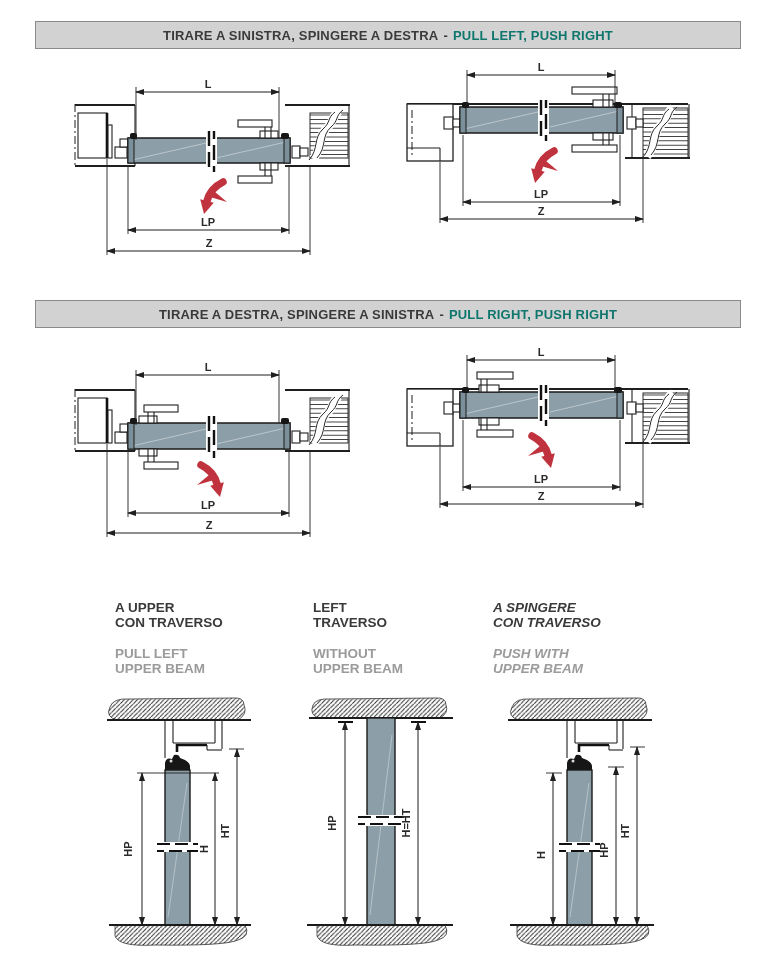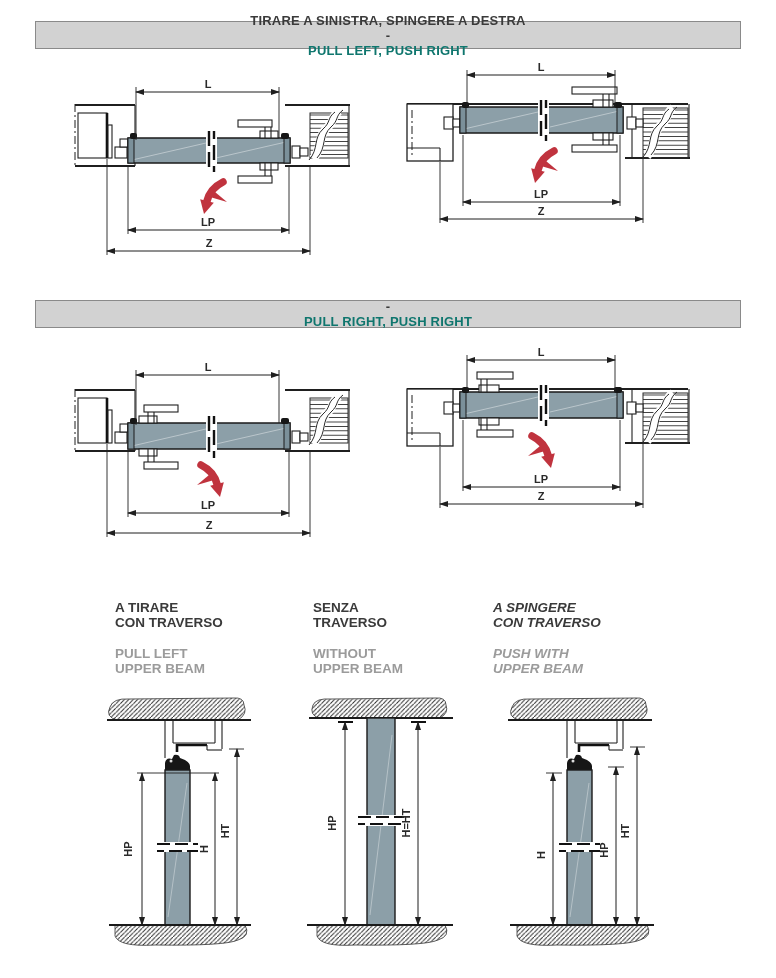--- a/index.html
+++ b/index.html
@@ -1,20 +1,20 @@
 <!DOCTYPE html>
 <html><head>
 <meta charset="utf-8">
 <style>
   html,body{margin:0;padding:0;background:#ffffff;}
   body{font-family:"Liberation Sans","DejaVu Sans",sans-serif;}
   #page{position:relative;width:776px;height:978px;background:#ffffff;overflow:hidden;}
   .hdr-bar{position:absolute;left:35px;width:704px;height:26px;background:#d2d2d2;
            border:1.5px solid #8a8a8a;display:flex;align-items:center;justify-content:center;
-           font-size:13px;font-weight:700;letter-spacing:.2px;white-space:nowrap;flex-direction:column;}
+           font-size:13px;font-weight:700;letter-spacing:.2px;white-space:nowrap;}
   .hdr-it{color:#3a3a3a;}
   .hdr-sep{color:#3a3a3a;margin:0 5px;}
   .hdr-en{color:#0f766e;}
   .col-label{position:absolute;width:180px;font-weight:700;font-size:13.5px;line-height:15px;}
   .col-it{color:#3a3a3a;}
   .col-en{color:#9b9b9b;margin-top:16px;}
   svg{position:absolute;overflow:visible;}
   svg text{font-family:"Liberation Sans","DejaVu Sans",sans-serif;font-weight:700;font-size:11px;fill:#2a2a2a;}
   .ln{stroke:#1f1f1f;stroke-width:1.1;fill:none;}
   .ln2{stroke:#1f1f1f;stroke-width:2;fill:none;}
@@ -190,20 +190,21 @@
     </g>
     <g>
       <line class="ext" x1="40" y1="107" x2="40" y2="168"></line>
       <line class="ext" x1="243" y1="104" x2="243" y2="168"></line>
       <line class="dim" x1="40" y1="164" x2="243" y2="164" marker-start="url(#dimS)" marker-end="url(#dimE)"></line>
       <text x="141" y="160" text-anchor="middle">Z</text>
     </g>
   </svg>
 
   <div class="hdr-bar" style="top:300px;">
+    <span class="hdr-it">TIRARE A DESTRA, SPINGERE A SINISTRA</span>
     <span class="hdr-sep">-</span>
     <span class="hdr-en">PULL RIGHT, PUSH RIGHT</span>
   </div>
 
   <svg style="left:60px;top:345px;" width="320" height="215" viewBox="0 0 320 215">
     <g>
       <line class="dashdot" x1="15" y1="44" x2="15" y2="107"></line>
       <line class="ln2" x1="15" y1="45" x2="75" y2="45"></line>
       <line class="ln2" x1="15" y1="106" x2="75" y2="106"></line>
       <line class="ln" x1="75" y1="45" x2="75" y2="106"></line>
@@ -330,31 +331,31 @@
     <g>
       <line class="ext" x1="40" y1="107" x2="40" y2="168"></line>
       <line class="ext" x1="243" y1="104" x2="243" y2="168"></line>
       <line class="dim" x1="40" y1="164" x2="243" y2="164" marker-start="url(#dimS)" marker-end="url(#dimE)"></line>
       <text x="141" y="160" text-anchor="middle">Z</text>
     </g>
   </svg>
 
   <div class="col-label" style="left:115px;top:600px;">
     <div class="col-it">
-      <div>A TIRARE</div>
+      <div>A UPPER</div>
       <div>CON TRAVERSO</div>
     </div>
     <div class="col-en">
       <div>PULL LEFT</div>
       <div>UPPER BEAM</div>
     </div>
   </div>
   <div class="col-label" style="left:313px;top:600px;">
     <div class="col-it">
-      <div>SENZA</div>
+      <div>LEFT</div>
       <div>TRAVERSO</div>
     </div>
     <div class="col-en">
       <div>WITHOUT</div>
       <div>UPPER BEAM</div>
     </div>
   </div>
   <div class="col-label" style="left:493px;top:600px;font-style:italic;">
     <div class="col-it">
       <div>A SPINGERE</div>

